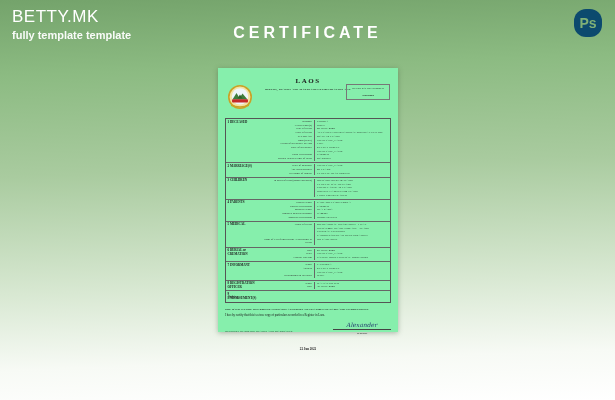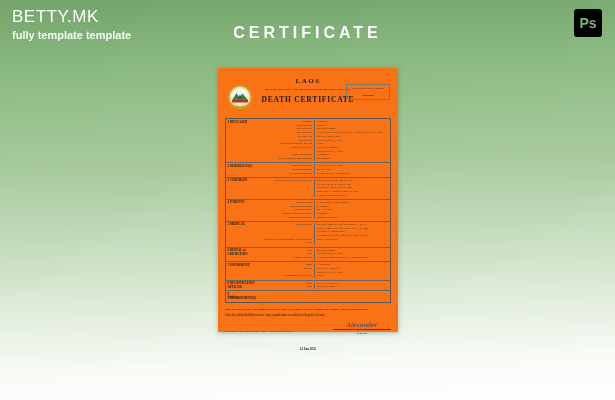--- a/index.html
+++ b/index.html
@@ -6,24 +6,24 @@
   body{
     width:615px;height:400px;overflow:hidden;position:relative;
     font-family:"Liberation Sans",sans-serif;
     background:linear-gradient(178deg,#74a36b 0%,#8cbb82 18%,#a9cb9f 42%,#d8e8d2 70%,#f7faf5 88%,#ffffff 100%);
   }
   
   .brand{position:absolute;left:12px;top:7px;color:#fff;font-size:17px;font-weight:normal;letter-spacing:.5px;}
   .tagline{position:absolute;left:12px;top:29px;color:rgba(255,255,255,.95);font-size:11px;font-weight:600;}
   .promo-title{position:absolute;left:0;top:24px;width:100%;text-align:center;color:#fff;
     font-size:16px;font-weight:600;letter-spacing:4px;}
-  .ps-badge{position:absolute;right:13px;top:9px;width:28px;height:28px;background:#000000;border-radius:3px;
+  .ps-badge{position:absolute;right:13px;top:9px;width:28px;height:28px;background:#0c4a6e;border-radius:12px;
     display:flex;align-items:center;justify-content:center;color:#7fb076;font-size:14px;font-weight:bold;}
   
-  .page{position:absolute;left:218px;top:68px;width:180px;height:264px;background:#f97316;
+  .page{position:absolute;left:218px;top:68px;width:180px;height:264px;background:#86efac;
     box-shadow:0 1px 5px rgba(40,70,40,.35);box-sizing:border-box;padding:6px 7px;
     font-family:"Liberation Serif",serif;color:#1a1a1a;}
   .doc-head{position:relative;height:42px;}
   .doc-country{text-align:center;font-weight:bold;font-size:7px;letter-spacing:1.5px;padding-top:3px;}
   .doc-act{text-align:center;font-weight:bold;font-size:2.8px;letter-spacing:.2px;margin-top:2.5px;color:#222;}
   .doc-title{text-align:center;font-weight:bold;font-size:7.5px;letter-spacing:.8px;margin-top:4.5px;}
   .emblem{position:absolute;left:3px;top:11px;width:24px;height:24px;}
   .regbox{position:absolute;right:1px;top:10px;width:44px;border:.5px solid #777;box-sizing:border-box;
     padding:2px 1px;text-align:center;font-size:2.7px;line-height:3.4px;color:#222;}
   .regbox .regnum{margin-top:3.5px;font-weight:bold;}
@@ -62,21 +62,20 @@
     <svg class="emblem" viewBox="0 0 24 24">
       <circle cx="12" cy="12" r="11.2" fill="#f3e2a4" stroke="#c9a227" stroke-width="1.6"></circle>
       <circle cx="12" cy="11.4" r="8.2" fill="#eef5fa"></circle>
       <path d="M4.5 14.5 L8.5 8 L11.5 13 L14.5 8.5 L19.5 14.5 Z" fill="#3f7d3b"></path>
       <path d="M9.5 13.5 L12 9.5 L14.5 13.5 Z" fill="#2e5f2c"></path>
       <rect x="4" y="14.2" width="16" height="3.4" rx="1" fill="#c62828"></rect>
       <path d="M3 19.5 Q12 23 21 19.5 L21 21 Q12 24.5 3 21 Z" fill="#c9a227"></path>
     </svg>
     <div class="doc-country">LAOS</div>
     <div class="doc-act">BIRTHS, DEATHS AND MARRIAGES REGISTRATION ACT</div>
-    <div class="doc-title">DEATH CERTIFICATE</div>
     <div class="regbox">
       <div>REGISTRATION NUMBER</div>
       <div class="regnum">1929/2022</div>
     </div>
   </div>
 
   <div class="ctable">
       <div class="csec">
         <div class="ctitle">1 DECEASED</div>
         <div class="crow">

